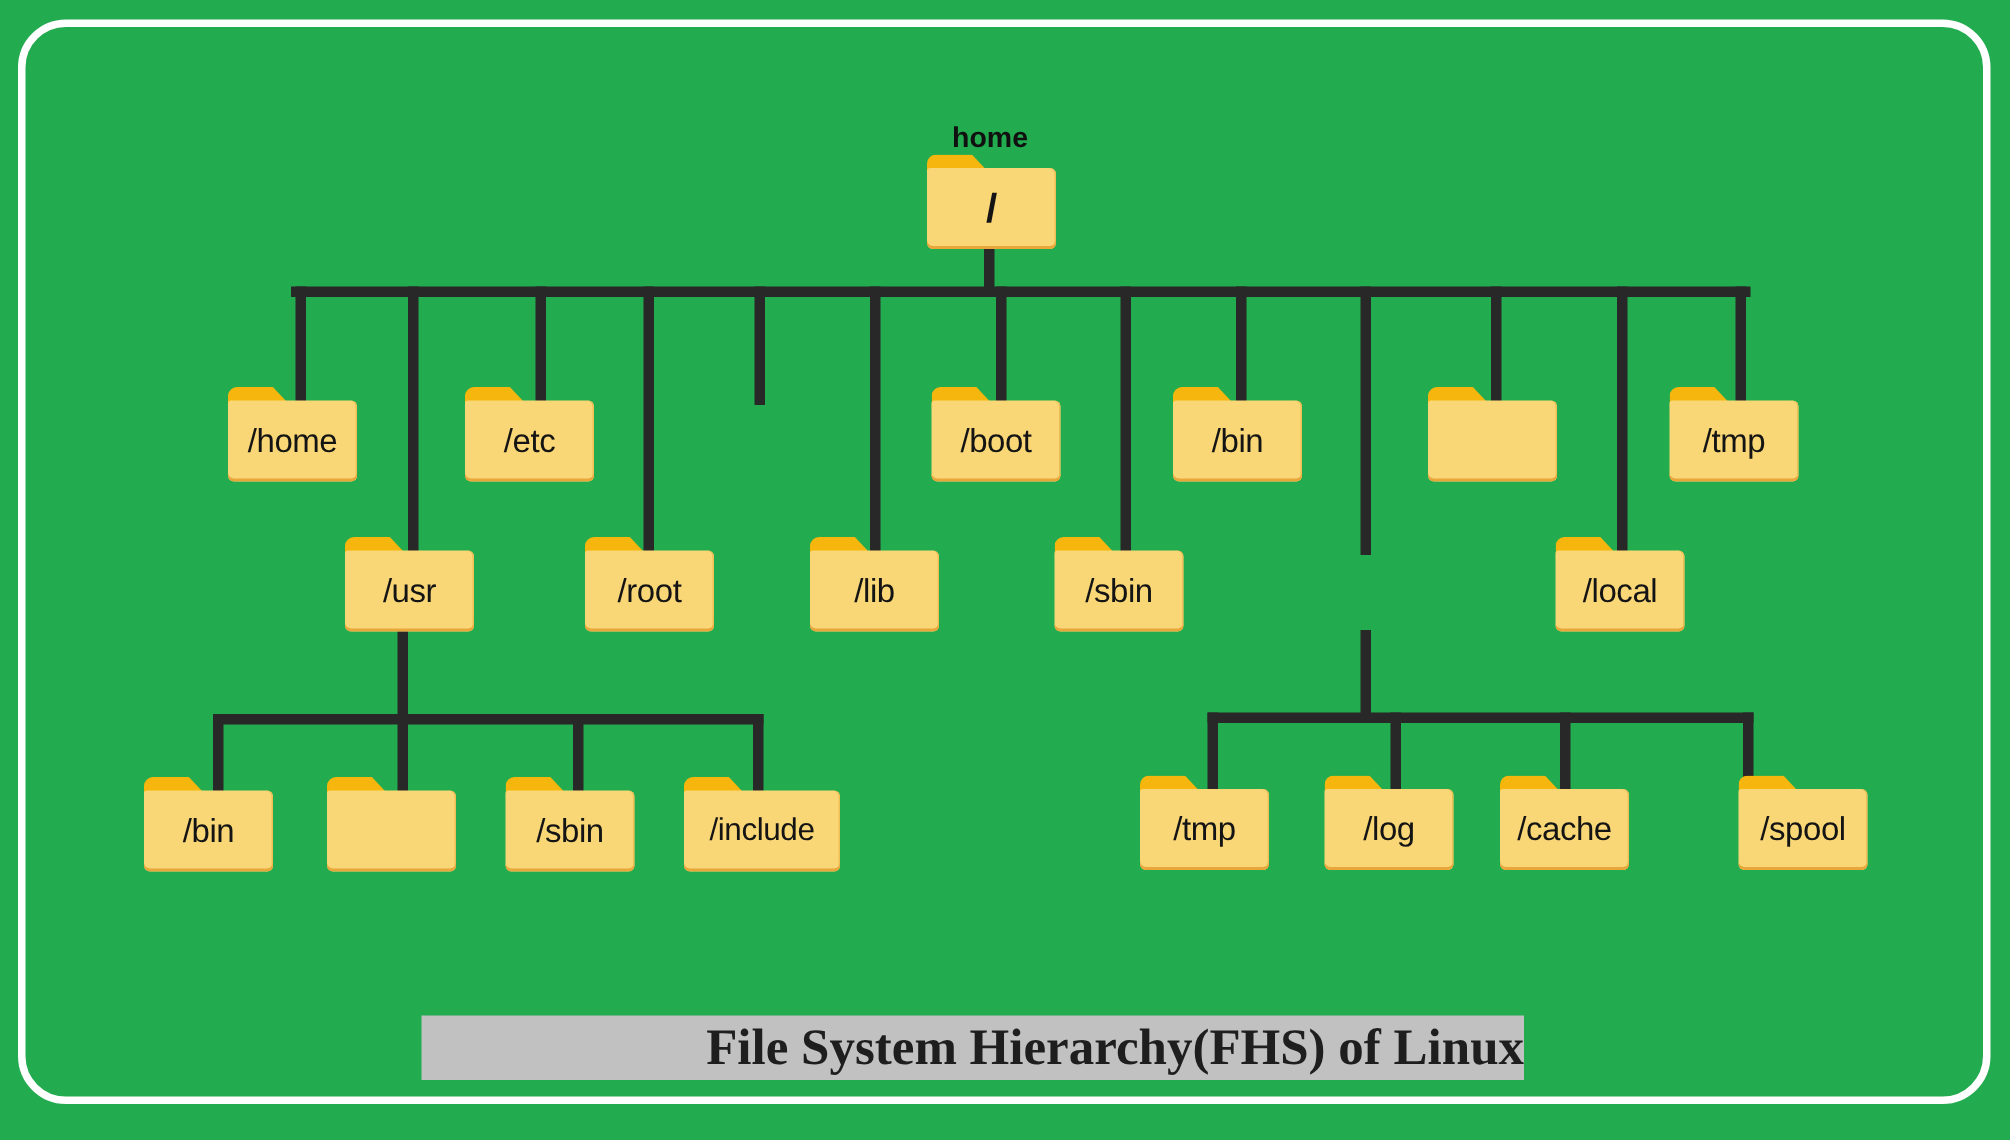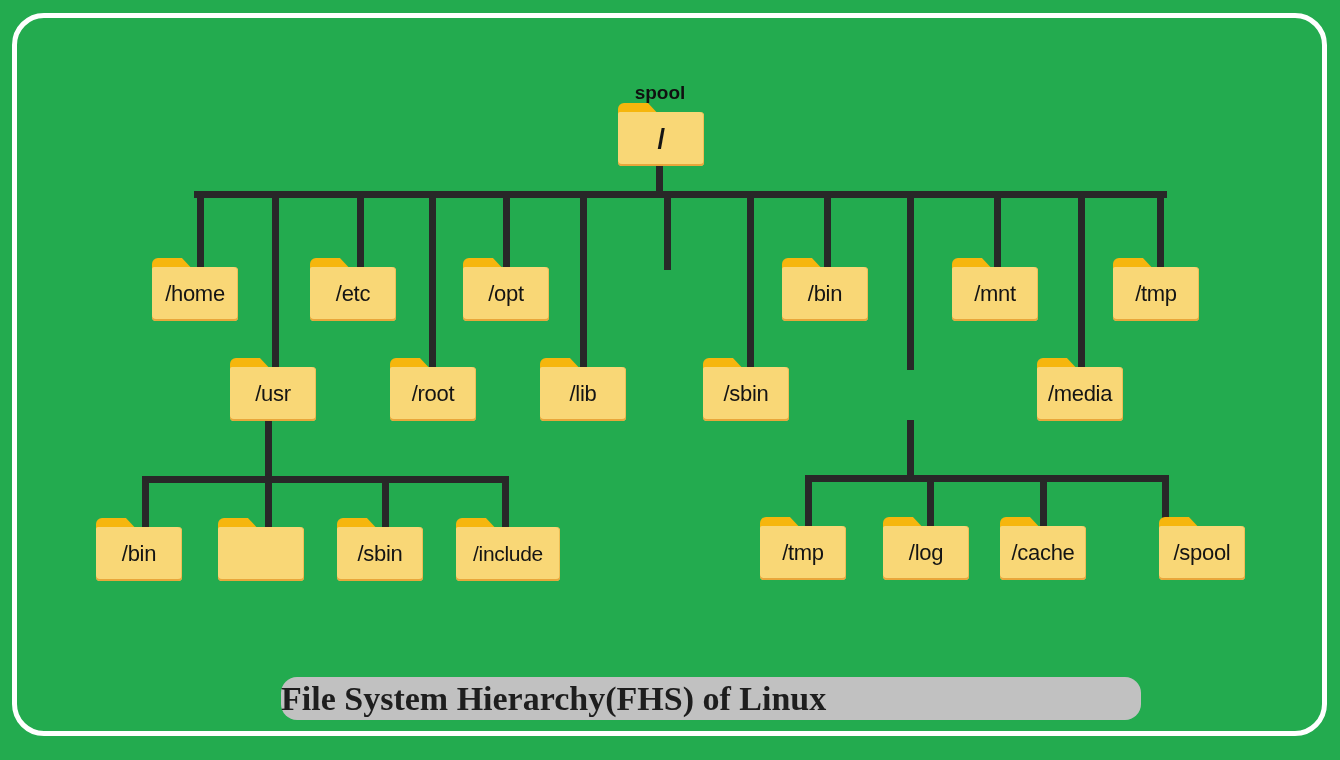--- a/index.html
+++ b/index.html
@@ -36,25 +36,24 @@
     letter-spacing:-0.3px;
   }
   .folder.small-label .flabel{font-size:21px;}
   .folder.root .flabel{font-size:27px;font-weight:bold;}
   .caption{
     position:absolute;left:617px;top:82px;width:86px;
     text-align:center;font-weight:bold;font-size:19px;color:#101010;
     z-index:3;
   }
   .titlebar{
-    position:absolute;left:281px;top:677px;width:860px;height:43px;
+    position:absolute;left:281px;top:677px;width:735px;height:43px;
     background:#C1C1C1;
-    display:flex;align-items:center;justify-content:flex-start;
+    display:flex;align-items:center;justify-content:flex-end;
     z-index:3;
-    border-radius:16px;
   }
   .titlebar span{
     font-family:"Liberation Serif", serif;
     font-weight:bold;font-size:34px;color:#1E1E1E;
     white-space:nowrap;
   }
 </style>
 </head>
 <body>
 
@@ -85,51 +84,50 @@
   <div class="ln" style="left:382px;top:476px;width:7px;height:54px"></div>
   <div class="ln" style="left:502px;top:476px;width:7px;height:54px"></div>
 
   <div class="ln" style="left:907px;top:420px;width:7px;height:58px"></div>
   <div class="ln" style="left:805px;top:475px;width:364px;height:7px"></div>
   <div class="ln" style="left:805px;top:475px;width:7px;height:54px"></div>
   <div class="ln" style="left:927px;top:475px;width:7px;height:54px"></div>
   <div class="ln" style="left:1040px;top:475px;width:7px;height:54px"></div>
   <div class="ln" style="left:1162px;top:475px;width:7px;height:54px"></div>
 
-  <div class="caption">spool</div>
+  <div class="caption">home</div>
   <div class="folder root" style="left:618px;top:103px">
     <span class="tab"></span>
     <span class="fbody"></span>
     <span class="flabel">/</span>
   </div>
 
   <div class="folder" style="left:310px;top:258px">
     <span class="tab"></span>
     <span class="fbody"></span>
     <span class="flabel">/etc</span>
   </div>
   <div class="folder" style="left:152px;top:258px">
     <span class="tab"></span>
     <span class="fbody"></span>
     <span class="flabel">/home</span>
   </div>
-  <div class="folder" style="left:463px;top:258px">
-    <span class="tab"></span>
-    <span class="fbody"></span>
-    <span class="flabel">/opt</span>
+  <div class="folder" style="left:621px;top:258px">
+    <span class="tab"></span>
+    <span class="fbody"></span>
+    <span class="flabel">/boot</span>
   </div>
   <div class="folder" style="left:782px;top:258px">
     <span class="tab"></span>
     <span class="fbody"></span>
     <span class="flabel">/bin</span>
   </div>
   <div class="folder" style="left:952px;top:258px">
     <span class="tab"></span>
     <span class="fbody"></span>
-    <span class="flabel">/mnt</span>
   </div>
   <div class="folder" style="left:1113px;top:258px">
     <span class="tab"></span>
     <span class="fbody"></span>
     <span class="flabel">/tmp</span>
   </div>
 
   <div class="folder" style="left:230px;top:358px">
     <span class="tab"></span>
     <span class="fbody"></span>
@@ -146,21 +144,21 @@
     <span class="flabel">/lib</span>
   </div>
   <div class="folder" style="left:703px;top:358px">
     <span class="tab"></span>
     <span class="fbody"></span>
     <span class="flabel">/sbin</span>
   </div>
   <div class="folder" style="left:1037px;top:358px">
     <span class="tab"></span>
     <span class="fbody"></span>
-    <span class="flabel">/media</span>
+    <span class="flabel">/local</span>
   </div>
 
   <div class="folder" style="left:96px;top:518px">
     <span class="tab"></span>
     <span class="fbody"></span>
     <span class="flabel">/bin</span>
   </div>
   <div class="folder" style="left:218px;top:518px">
     <span class="tab"></span>
     <span class="fbody"></span>

